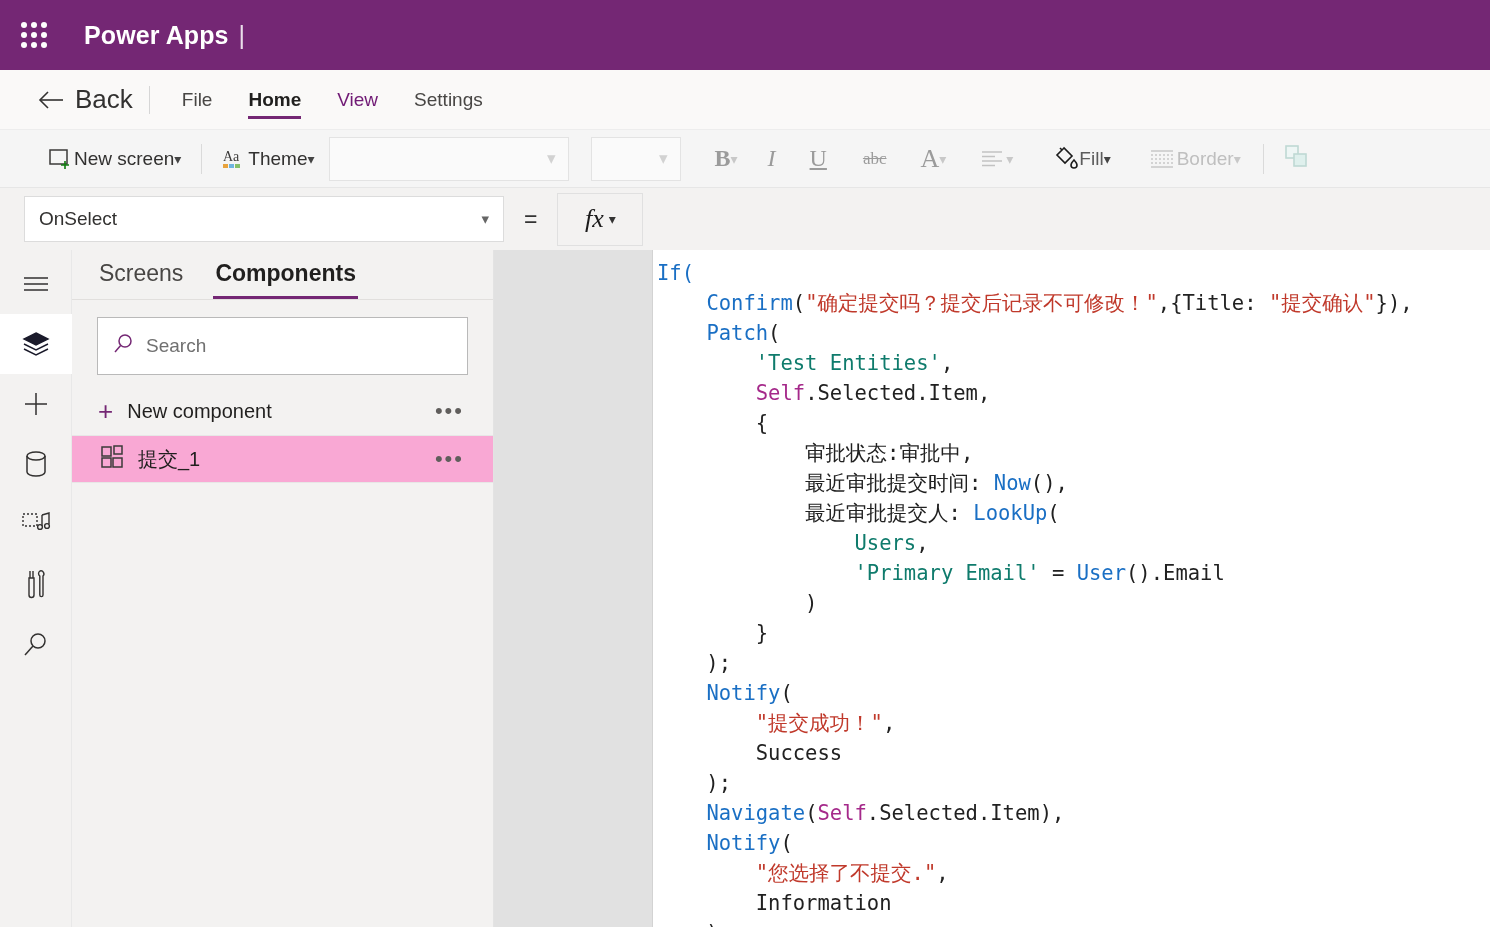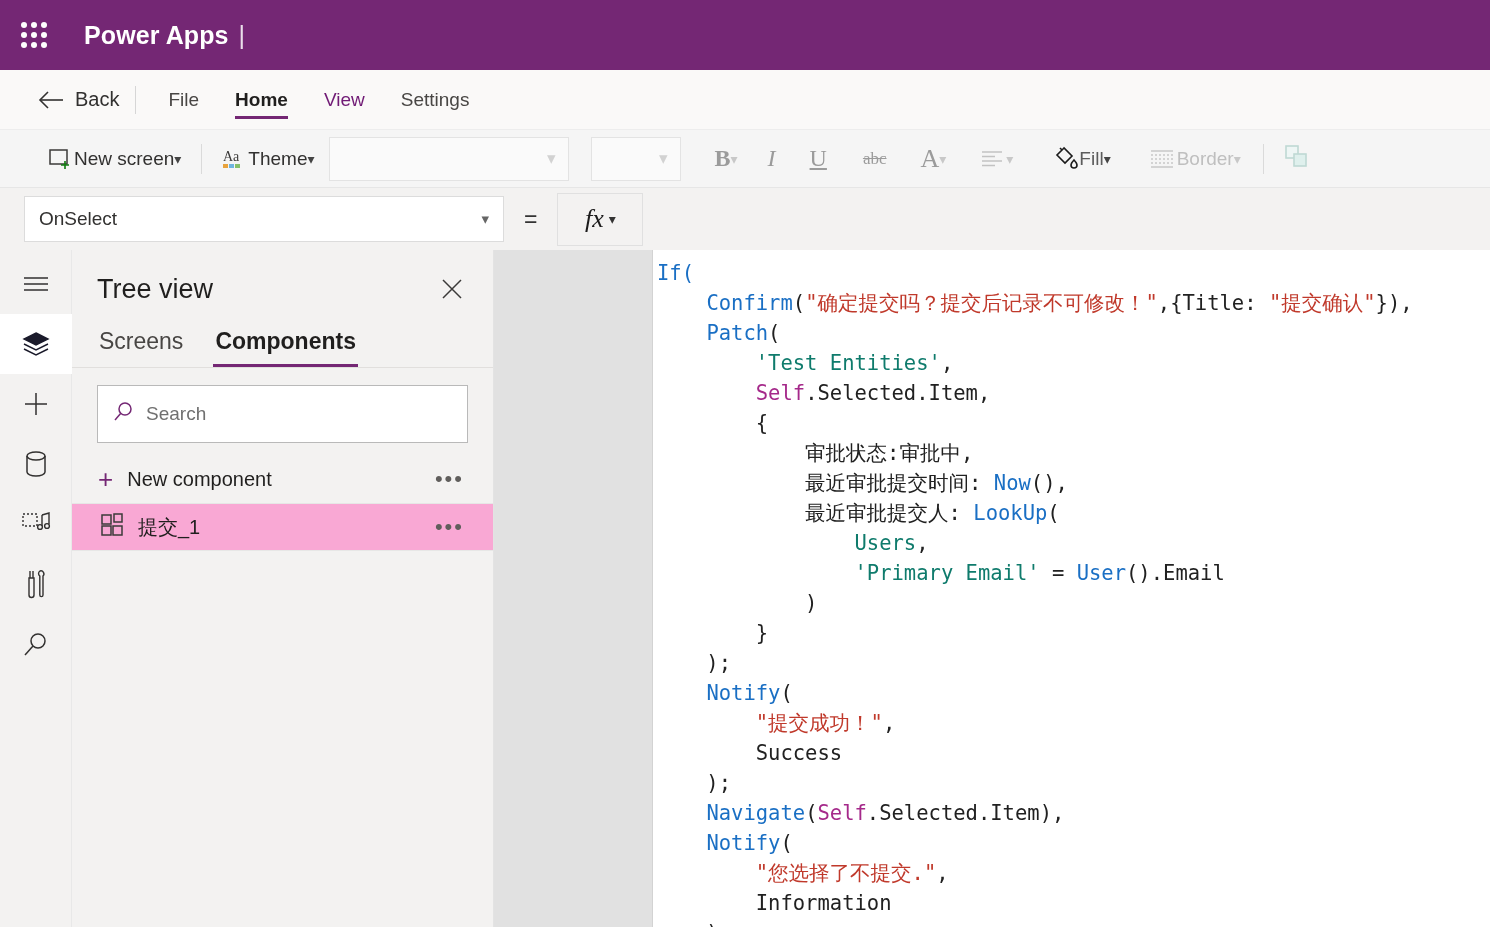--- a/index.html
+++ b/index.html
@@ -58,21 +58,21 @@
     height: 60px;
     background: #faf9f8;
     display: flex;
     align-items: center;
     padding-left: 38px;
     border-bottom: 1px solid #ededed;
   }
   .backbtn {
     display: flex; align-items: center;
     gap: 11px;
-    font-size: 20px;
+    font-size: 26px;
     color: #323130;
     cursor: pointer;
     padding-right: 16px;
   }
   .backbtn svg { display: block; }
   .vsep {
     width: 1px; height: 28px;
     background: #d6d6d6;
     margin: 0 14px 0 0;
   }
@@ -580,28 +580,20 @@
       <span>
         <svg width="28" height="28" viewBox="0 0 28 28" fill="none" stroke="#323130" stroke-width="1.5">
           <circle cx="16" cy="11" r="7"></circle>
           <path d="M11 16 L3 25"></path>
         </svg>
       </span>
     </div>
   </div>
 
   <div class="treepanel">
-    <div class="tphead">
-      <div class="tptitle">Tree view</div>
-      <div class="tpclose">
-        <svg width="24" height="24" viewBox="0 0 24 24" stroke="#3b3a39" stroke-width="1.5">
-          <path d="M3 3 L21 21 M21 3 L3 21"></path>
-        </svg>
-      </div>
-    </div>
     <div class="tptabs">
       <div class="tptab"><span>Screens</span></div>
       <div class="tptab active"><span>Components</span></div>
     </div>
     <div class="tpsearchwrap">
       <div class="tpsearch">
         <span>
           <svg width="22" height="22" viewBox="0 0 22 22" fill="none" stroke="#742774" stroke-width="1.5">
             <circle cx="13" cy="8" r="6"></circle>
             <path d="M8.6 12.6 L3 19"></path>

